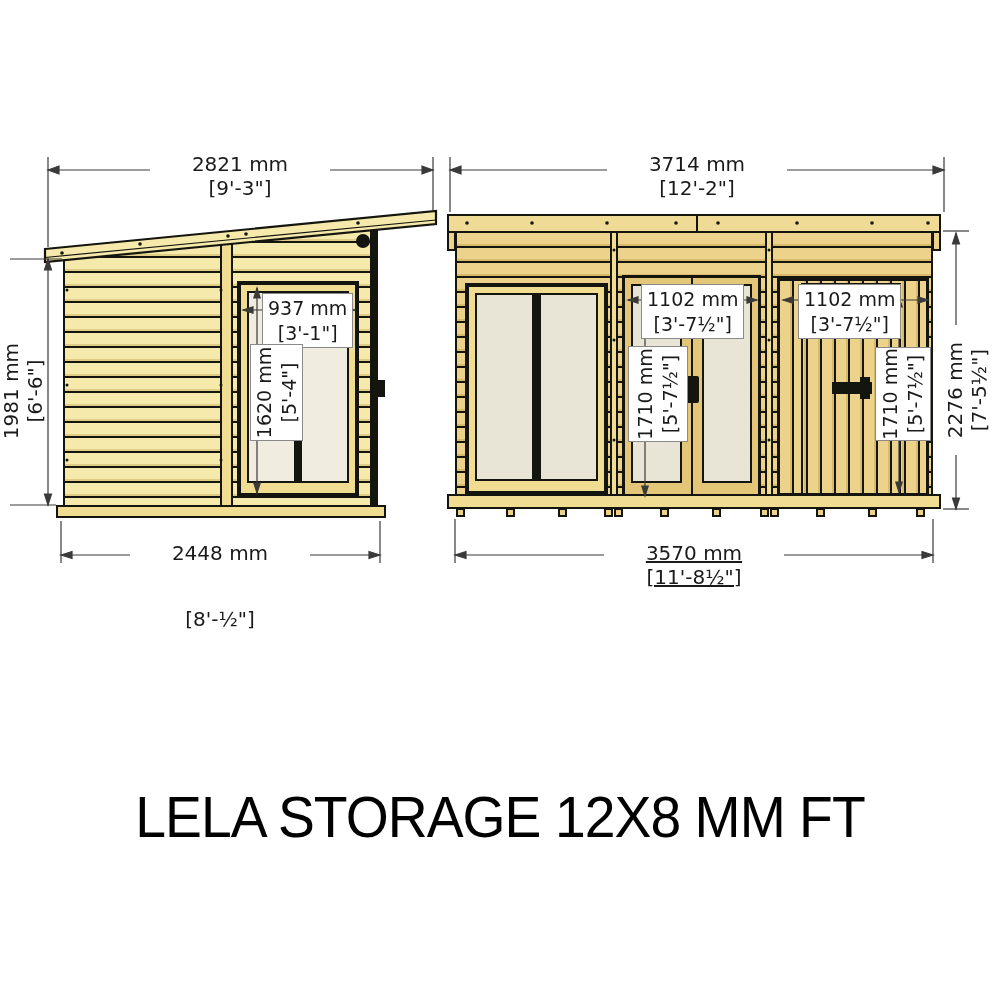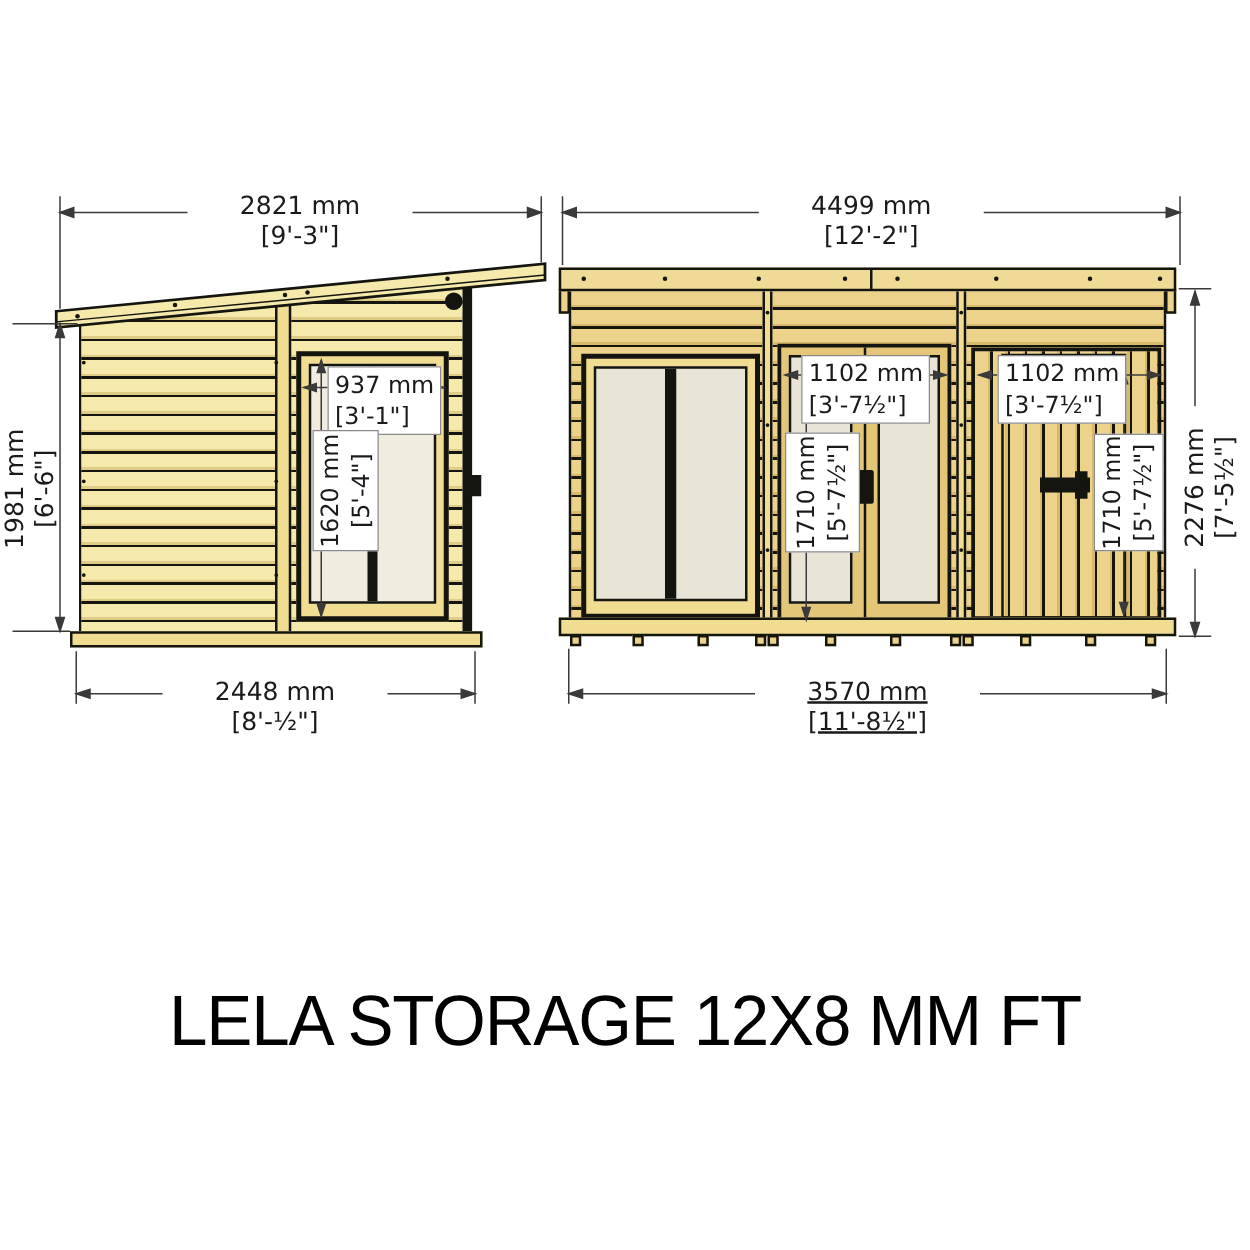--- a/index.html
+++ b/index.html
@@ -33,21 +33,21 @@
           var(--wood_gold) 0px, var(--wood_gold) 10px,
           var(--wood_gold_shade) 10px, var(--wood_gold_shade) 12px,
           var(--outline) 12px, var(--outline) 14px);}
   .overlay{position:absolute;left:0;top:0;z-index:5;pointer-events:none;}
   
   .dlabel{position:absolute;display:flex;flex-direction:column;align-items:center;
           background:#fff;font-size:20px;line-height:1.18;z-index:10;white-space:nowrap;justify-content:flex-end;}
   .dlabel.nobg{background:transparent;}
   .dbox{position:absolute;background:#fff;border:1px solid var(--label_border);
         padding:2px 5px;font-size:19px;line-height:1.3;z-index:10;
-        display:flex;flex-direction:column;align-items:flex-start;white-space:nowrap;}
+        display:flex;flex-direction:column;align-items:center;white-space:nowrap;}
   .rot{transform:rotate(-90deg);align-items:center;justify-content:center;}
   
   .side-wall{left:63px;top:228px;width:315px;height:277px;z-index:1;
              border-left:2px solid var(--outline);border-right:8px solid var(--outline);
              box-sizing:border-box;
              clip-path:polygon(0 29px,100% 0,100% 100%,0 100%);}
   .side-divider{position:absolute;left:155px;top:0;width:9px;height:100%;
              background:var(--wood_trim);border-left:2px solid var(--outline);
              border-right:2px solid var(--outline);}
   .win-outer{box-sizing:border-box;border:4px solid var(--outline);background:var(--wood_trim);z-index:2;}
@@ -258,35 +258,35 @@
   </svg>
 
   <div class="dlabel" style="left:150px;top:153px;width:180px;">
     <span>2821 mm</span>
     <span>[9'-3"]</span>
   </div>
   <div class="dlabel rot nobg" style="left:-42px;top:368px;width:132px;height:46px;">
     <span>1981 mm</span>
     <span>[6'-6"]</span>
   </div>
-  <div class="dlabel" style="left:130px;top:542px;width:180px;">
+  <div class="dlabel" style="left:130px;top:542px;width:180px;gap:42px;">
     <span>2448 mm</span>
     <span>[8'-½"]</span>
   </div>
   <div class="dbox" style="left:262px;top:293px;">
     <span>937 mm</span>
     <span>[3'-1"]</span>
   </div>
   <div class="dbox rot" style="left:228px;top:366px;width:85px;height:47px;">
     <span>1620 mm</span>
     <span>[5'-4"]</span>
   </div>
 
   <div class="dlabel" style="left:607px;top:153px;width:180px;">
-    <span>4499 mm</span>
+    <span>3714 mm</span>
     <span>[12'-2"]</span>
   </div>
   <div class="dlabel rot" style="left:903px;top:367px;width:130px;height:46px;">
     <span>2276 mm</span>
     <span>[7'-5½"]</span>
   </div>
   <div class="dlabel" style="left:604px;top:542px;width:180px;text-decoration:underline;">
     <span>3570 mm</span>
     <span>[11'-8½"]</span>
   </div>

